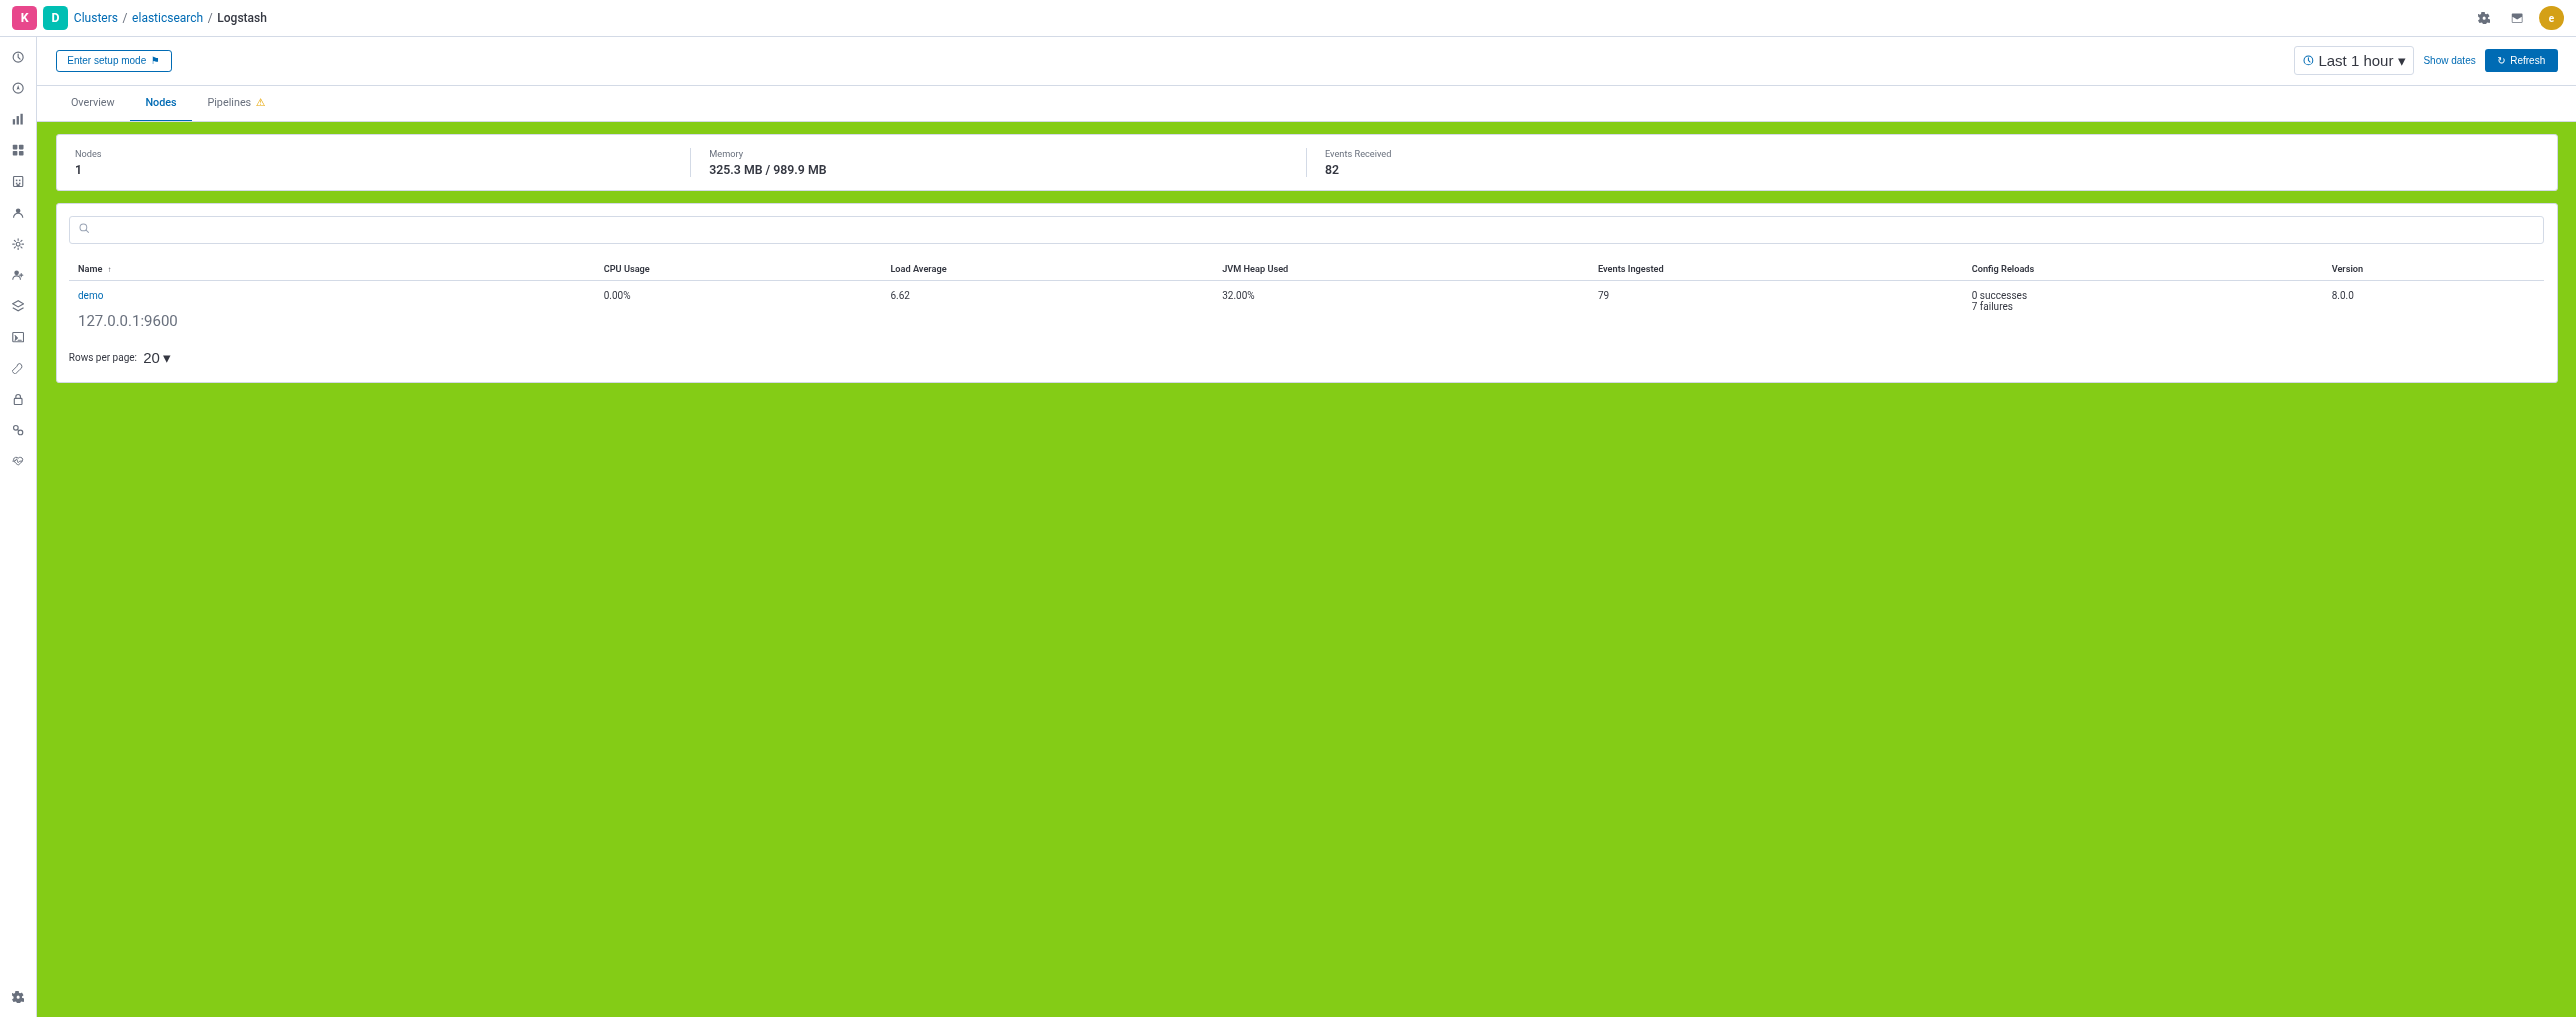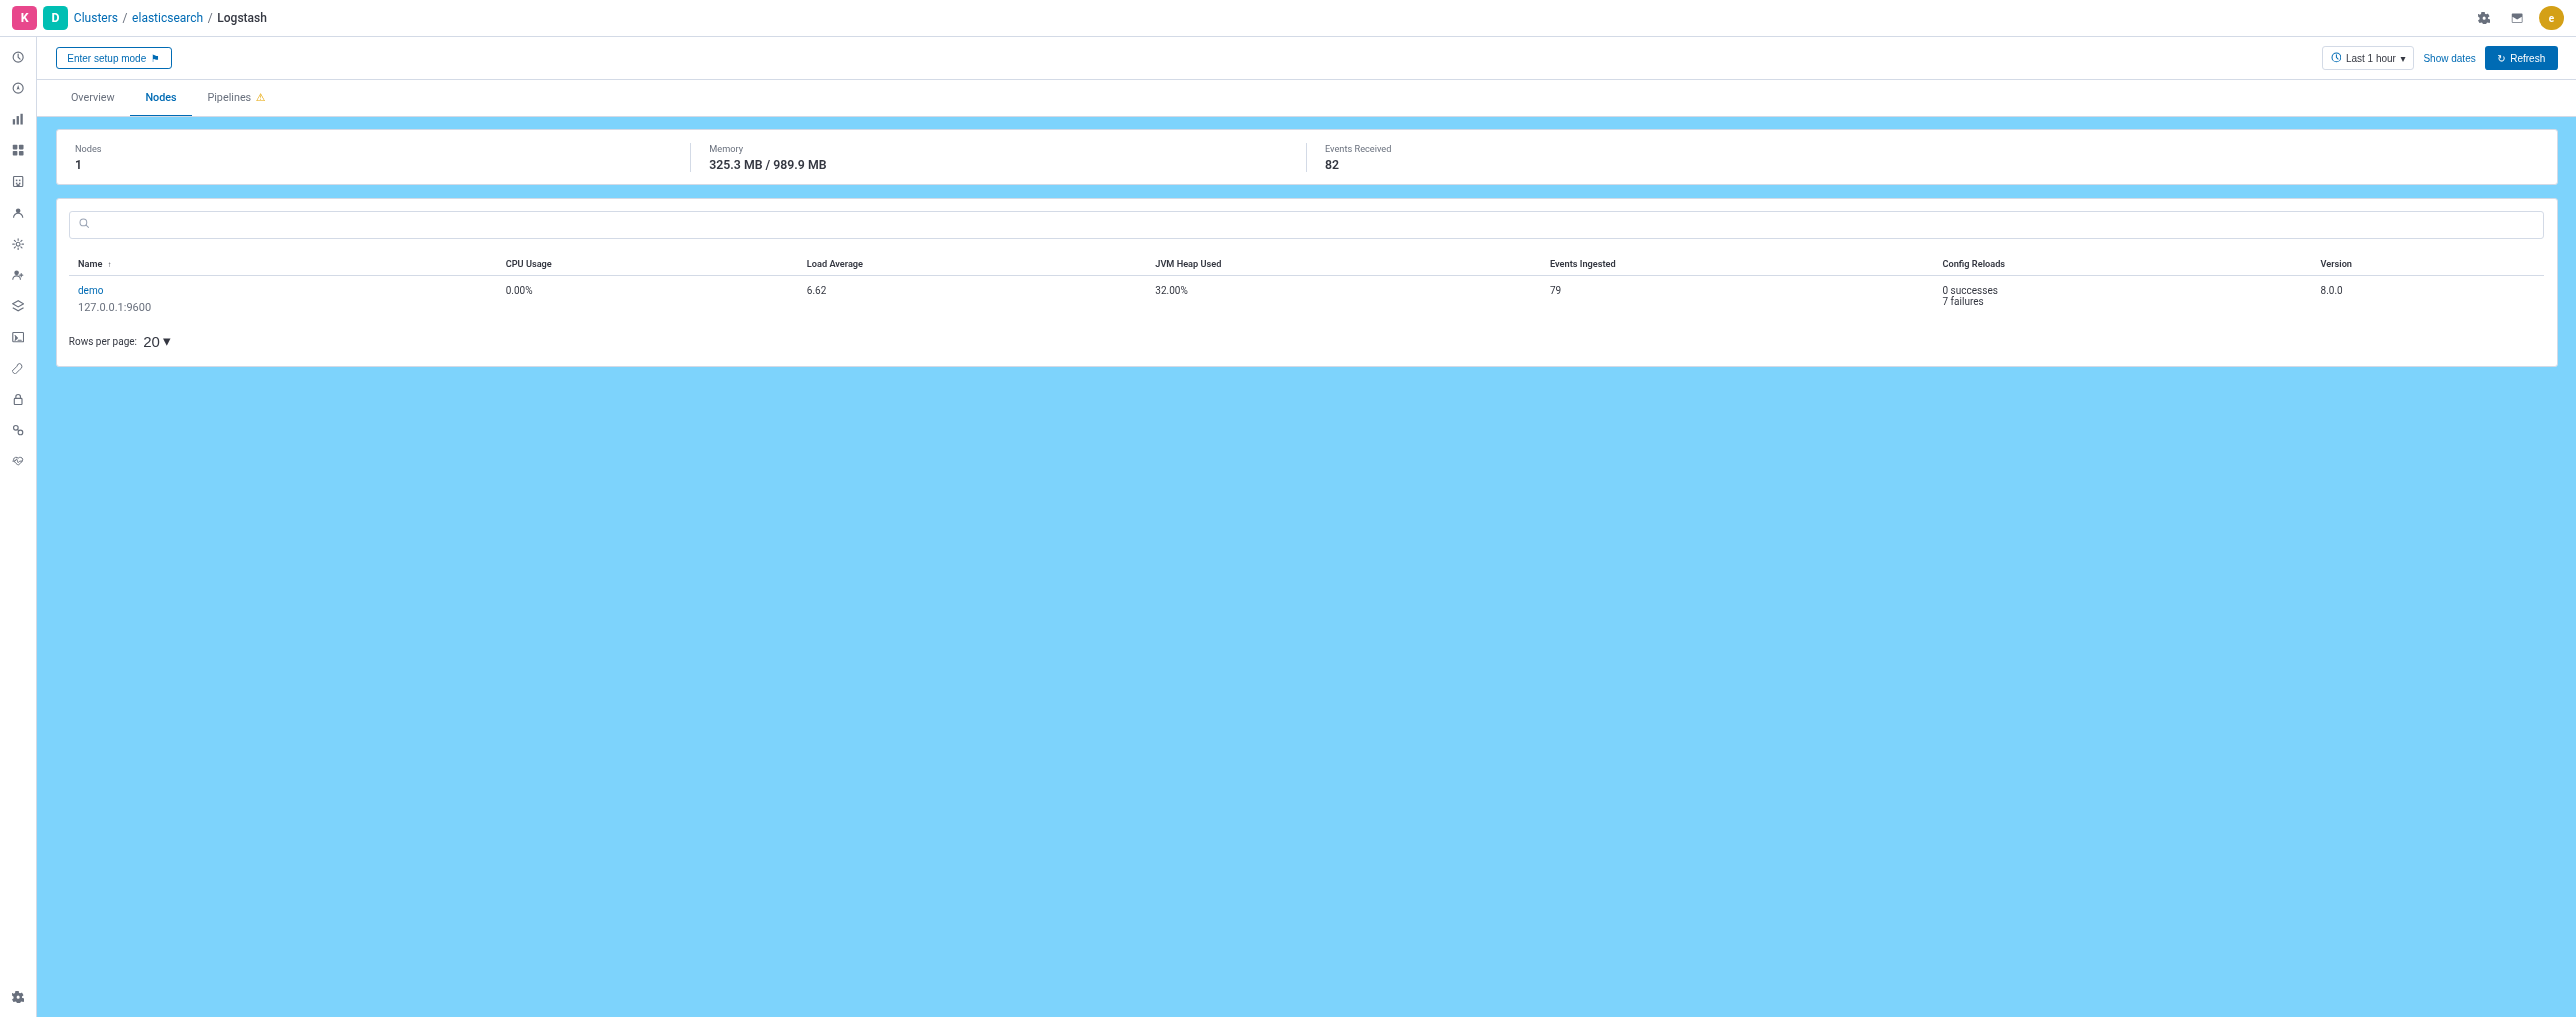--- a/index.html
+++ b/index.html
@@ -85,21 +85,21 @@
       color: #69707d;
       font-size: 12.3px;
     }
     .sidebar-spacer { flex: 1; }
 
     
     .content {
       flex: 1;
       overflow-y: auto;
       padding: 0;
-      background: #7dd3fc;
+      background: #84cc16;
     }
 
     
     .secondary-header {
       background: #fff;
       border-bottom: 0.8px solid #d3dae6;
       padding: 9.2px 18.5px;
       display: flex;
       align-items: center;
       gap: 9.2px;
@@ -118,21 +118,21 @@
       margin-left: auto;
       display: flex; align-items: center; gap: 9.2px;
     }
     .time-picker {
       display: flex; align-items: center; gap: 4.6px;
       border: 0.8px solid #d3dae6;
       border-radius: 3.1px;
       padding: 4.6px 7.7px;
       background: #fff;
       cursor: pointer;
-      font-size: 10px;
+      font-size: 15px;
       color: #343741;
     }
     .time-picker .clock-icon { color: #006bb4; }
     .show-dates-btn {
       background: none; border: none;
       color: #006bb4; cursor: pointer; font-size: 10px;
     }
     .refresh-btn {
       background: #006bb4;
       color: #fff;
@@ -218,21 +218,21 @@
       white-space: nowrap;
     }
     .nodes-table td {
       padding: 9.2px 9.2px;
       font-size: 10px;
       border-bottom: 0.8px solid #eef0f3;
       vertical-align: top;
     }
     .nodes-table tr:last-of-type td { border-bottom: none; }
     .node-name-link { color: #006bb4; text-decoration: none; display: block; }
-    .node-address { color: #69707d; font-size: 11px; margin-top: 5px; }
+    .node-address { color: #69707d; font-size: 15px; margin-top: 11px; }
     .sort-icon { margin-left: 3.1px; color: #343741; font-size: 7.7px; }
 
     
     .pagination-row {
       padding: 9.2px 0 3.1px;
       display: flex; align-items: center; gap: 6.2px;
       font-size: 10px; color: #343741;
     }
     .rows-per-page-select {
       border: none; background: none;

